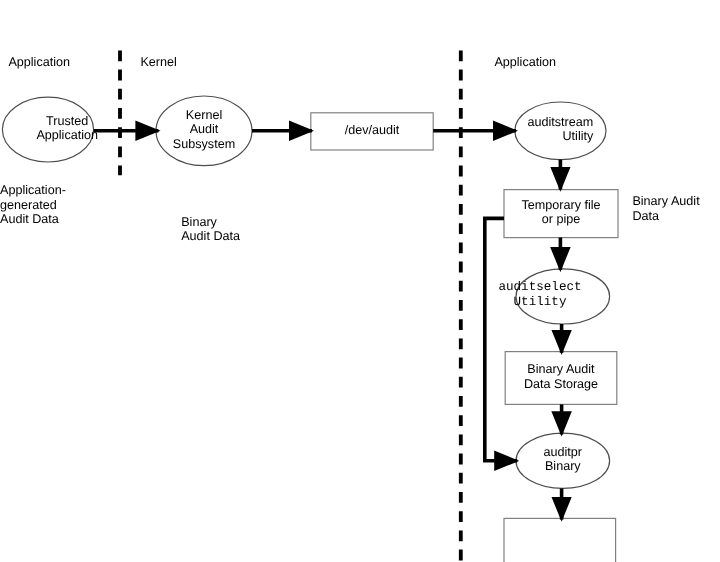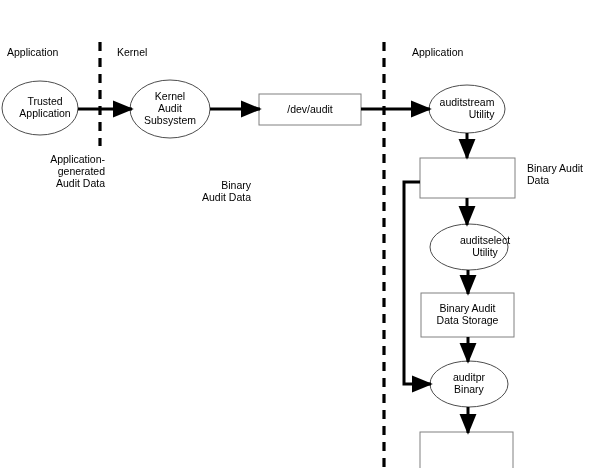--- a/index.html
+++ b/index.html
@@ -42,21 +42,21 @@
     display: flex;
     align-items: center;
     justify-content: center;
   }
   .zone-label {
     font-size: 10.5px;
     text-align: left;
   }
   .annotation-label {
     font-size: 10.5px;
-    text-align: right;
+    text-align: left;
   }
   .annotation-label.left-align {
     text-align: left;
   }
 </style>
 </head>
 <body>
 
 <div id="diagram-root">
 
@@ -113,34 +113,36 @@
       <path d="M 420 142 L 404 142 L 404 344 L 431 344"></path>
     </g>
   </svg>
 
   <div class="zone-label" style="left:7px; top:7px;">Application</div>
 
   <div class="zone-label" style="left:117px; top:7px;">Kernel</div>
 
   <div class="zone-label" style="left:412px; top:7px;">Application</div>
 
-  <div class="node-label" style="left:5px; top:47px; width:80px; height:42px;">Trusted
+  <div class="node-label" style="left:16px; top:47px; width:80px; height:42px;">Trusted
 Application</div>
 
   <div class="node-label" style="left:128px; top:44px; width:84px; height:50px;">Kernel
 Audit
 Subsystem</div>
 
   <div class="node-label" style="left:259px; top:54px; width:102px; height:31px;">/dev/audit</div>
 
   <div class="node-label" style="left:427px; top:50px; width:80px; height:38px;text-align:right;">auditstream
 Utility</div>
 
+  <div class="node-label" style="left:420px; top:118px; width:95px; height:40px;">Temporary file
+or pipe</div>
 
-  <div class="node-label" style="left:445px; top:188px; width:80px; height:38px;">auditselect
+  <div class="node-label" style="left:410px; top:188px; width:80px; height:38px;font-family:Liberation Mono, monospace;">auditselect
 Utility</div>
 
   <div class="node-label" style="left:421px; top:253px; width:93px; height:44px;">Binary Audit
 Data Storage</div>
 
   <div class="node-label" style="left:429px; top:325px; width:80px; height:38px;">auditpr
 Binary</div>
 
 
   <div class="annotation-label" style="left:0px; top:114px; width:105px;">Application-

